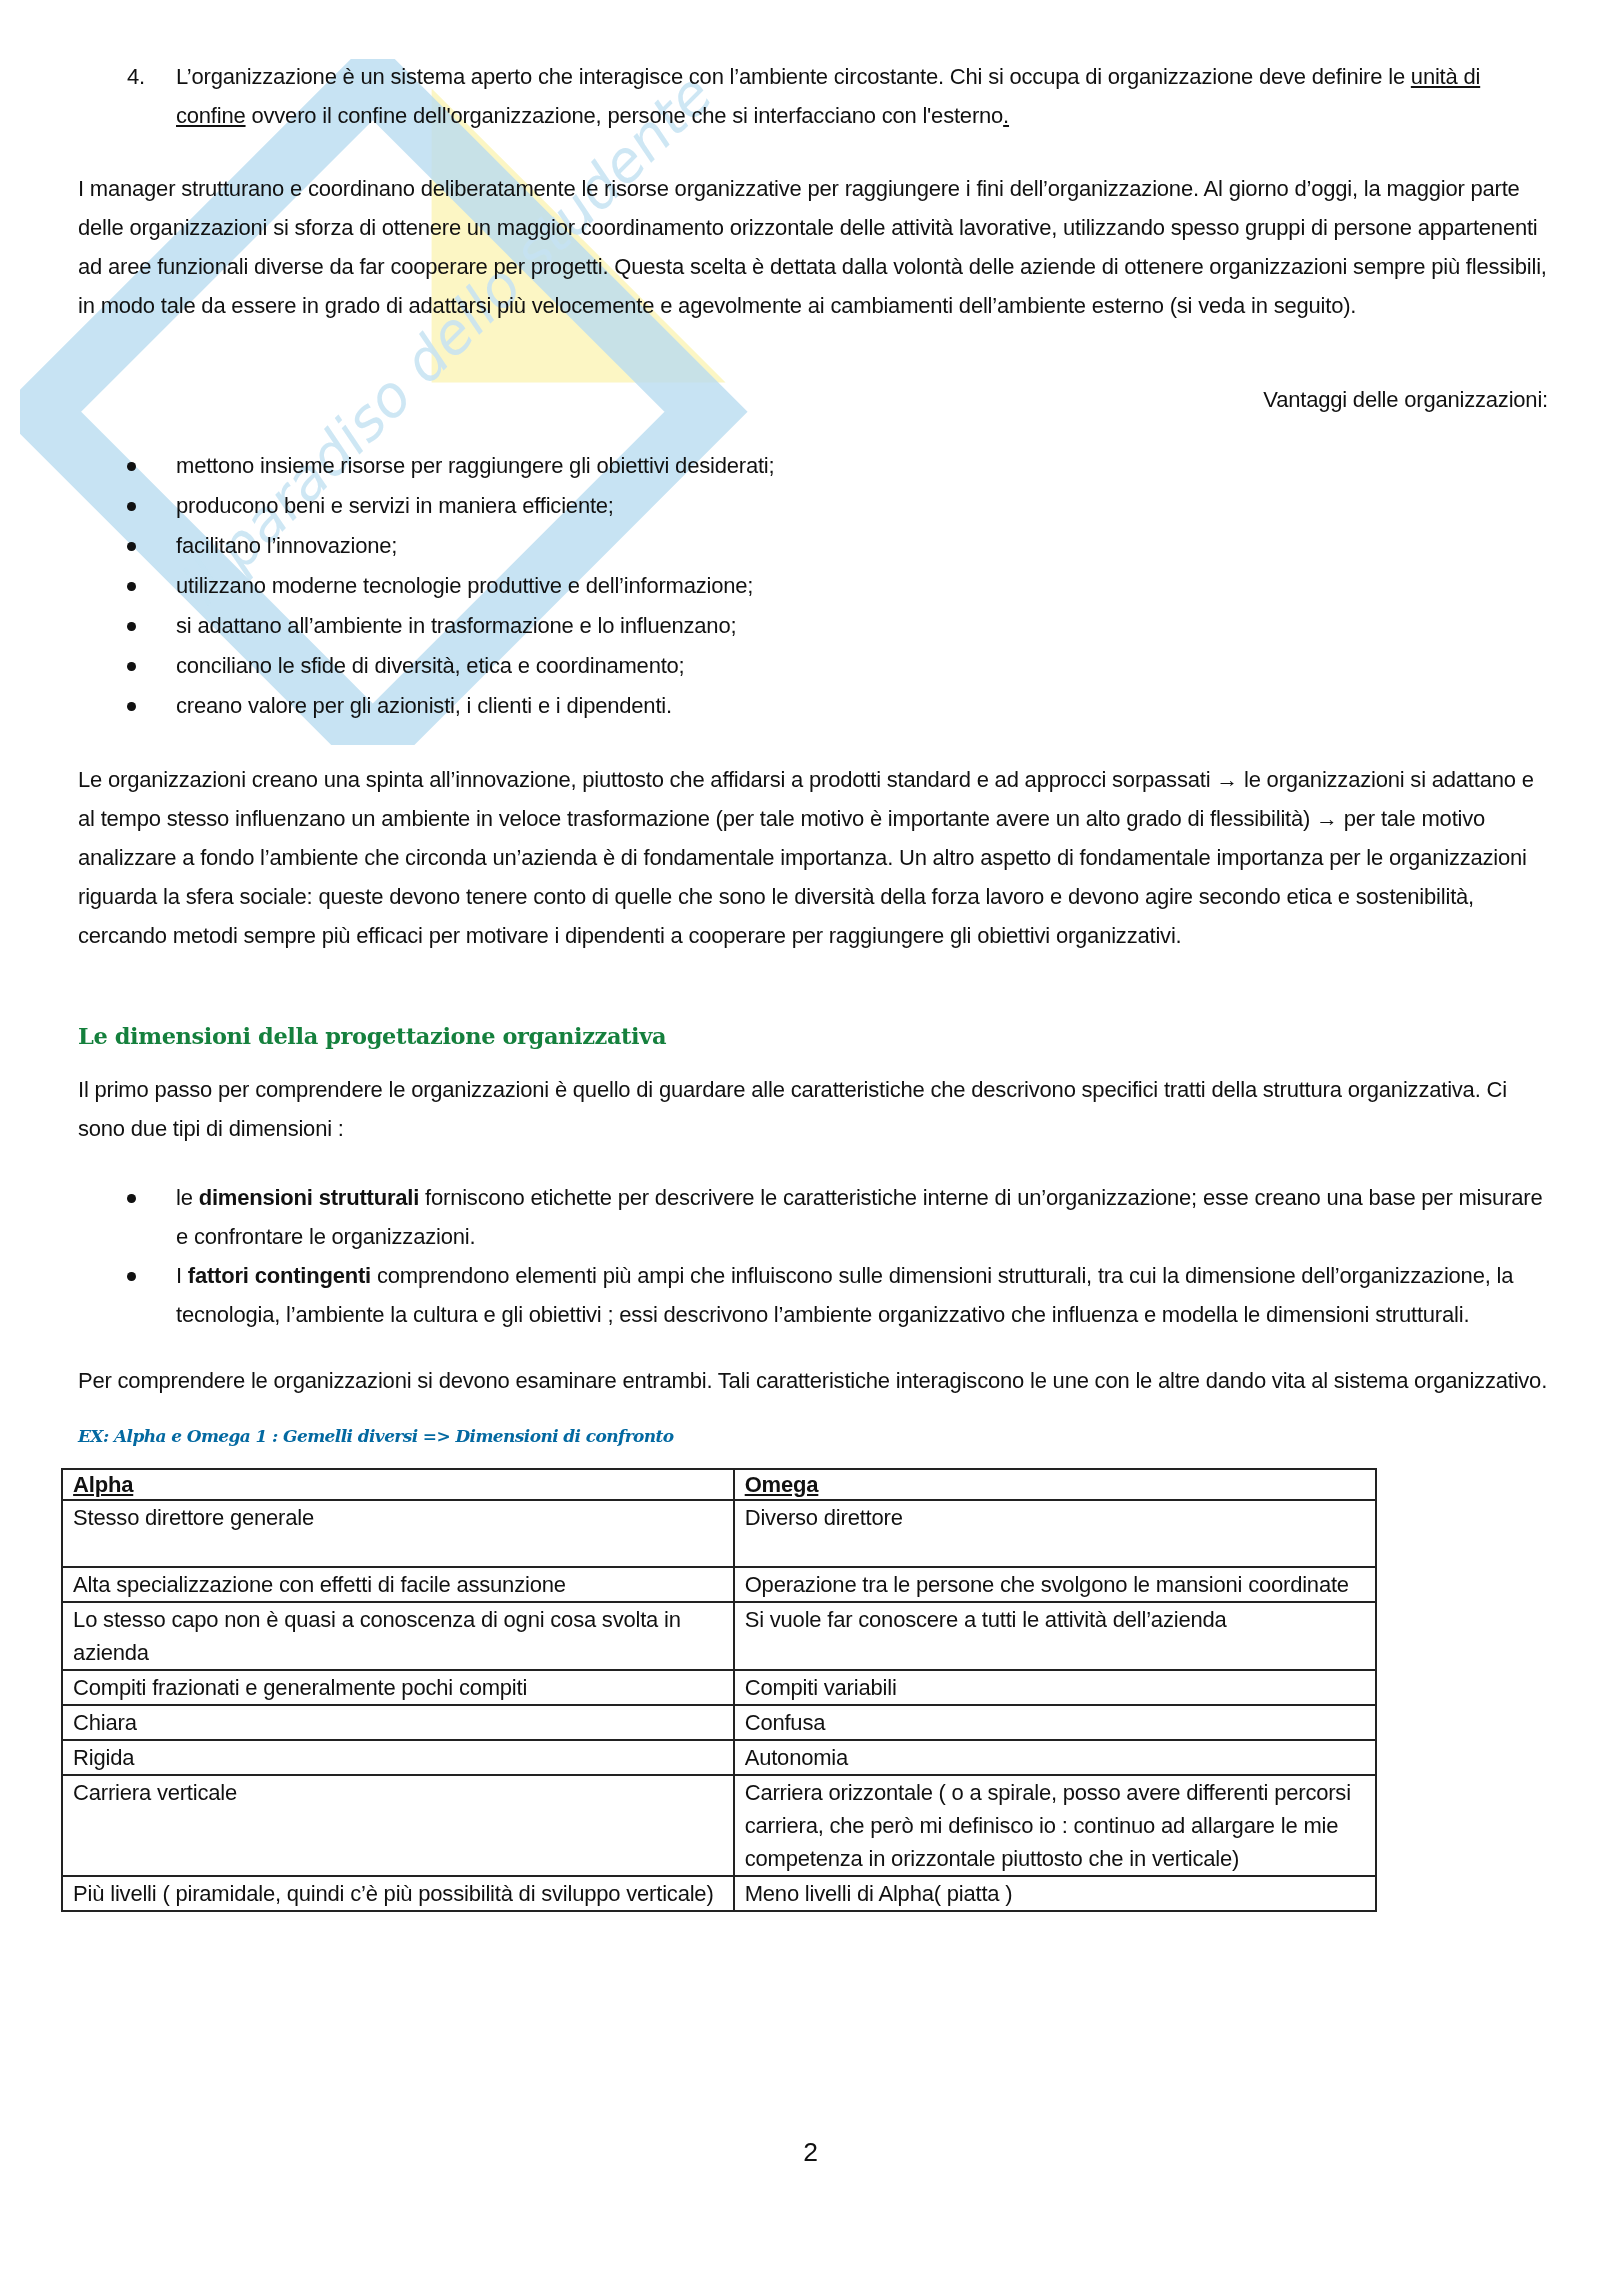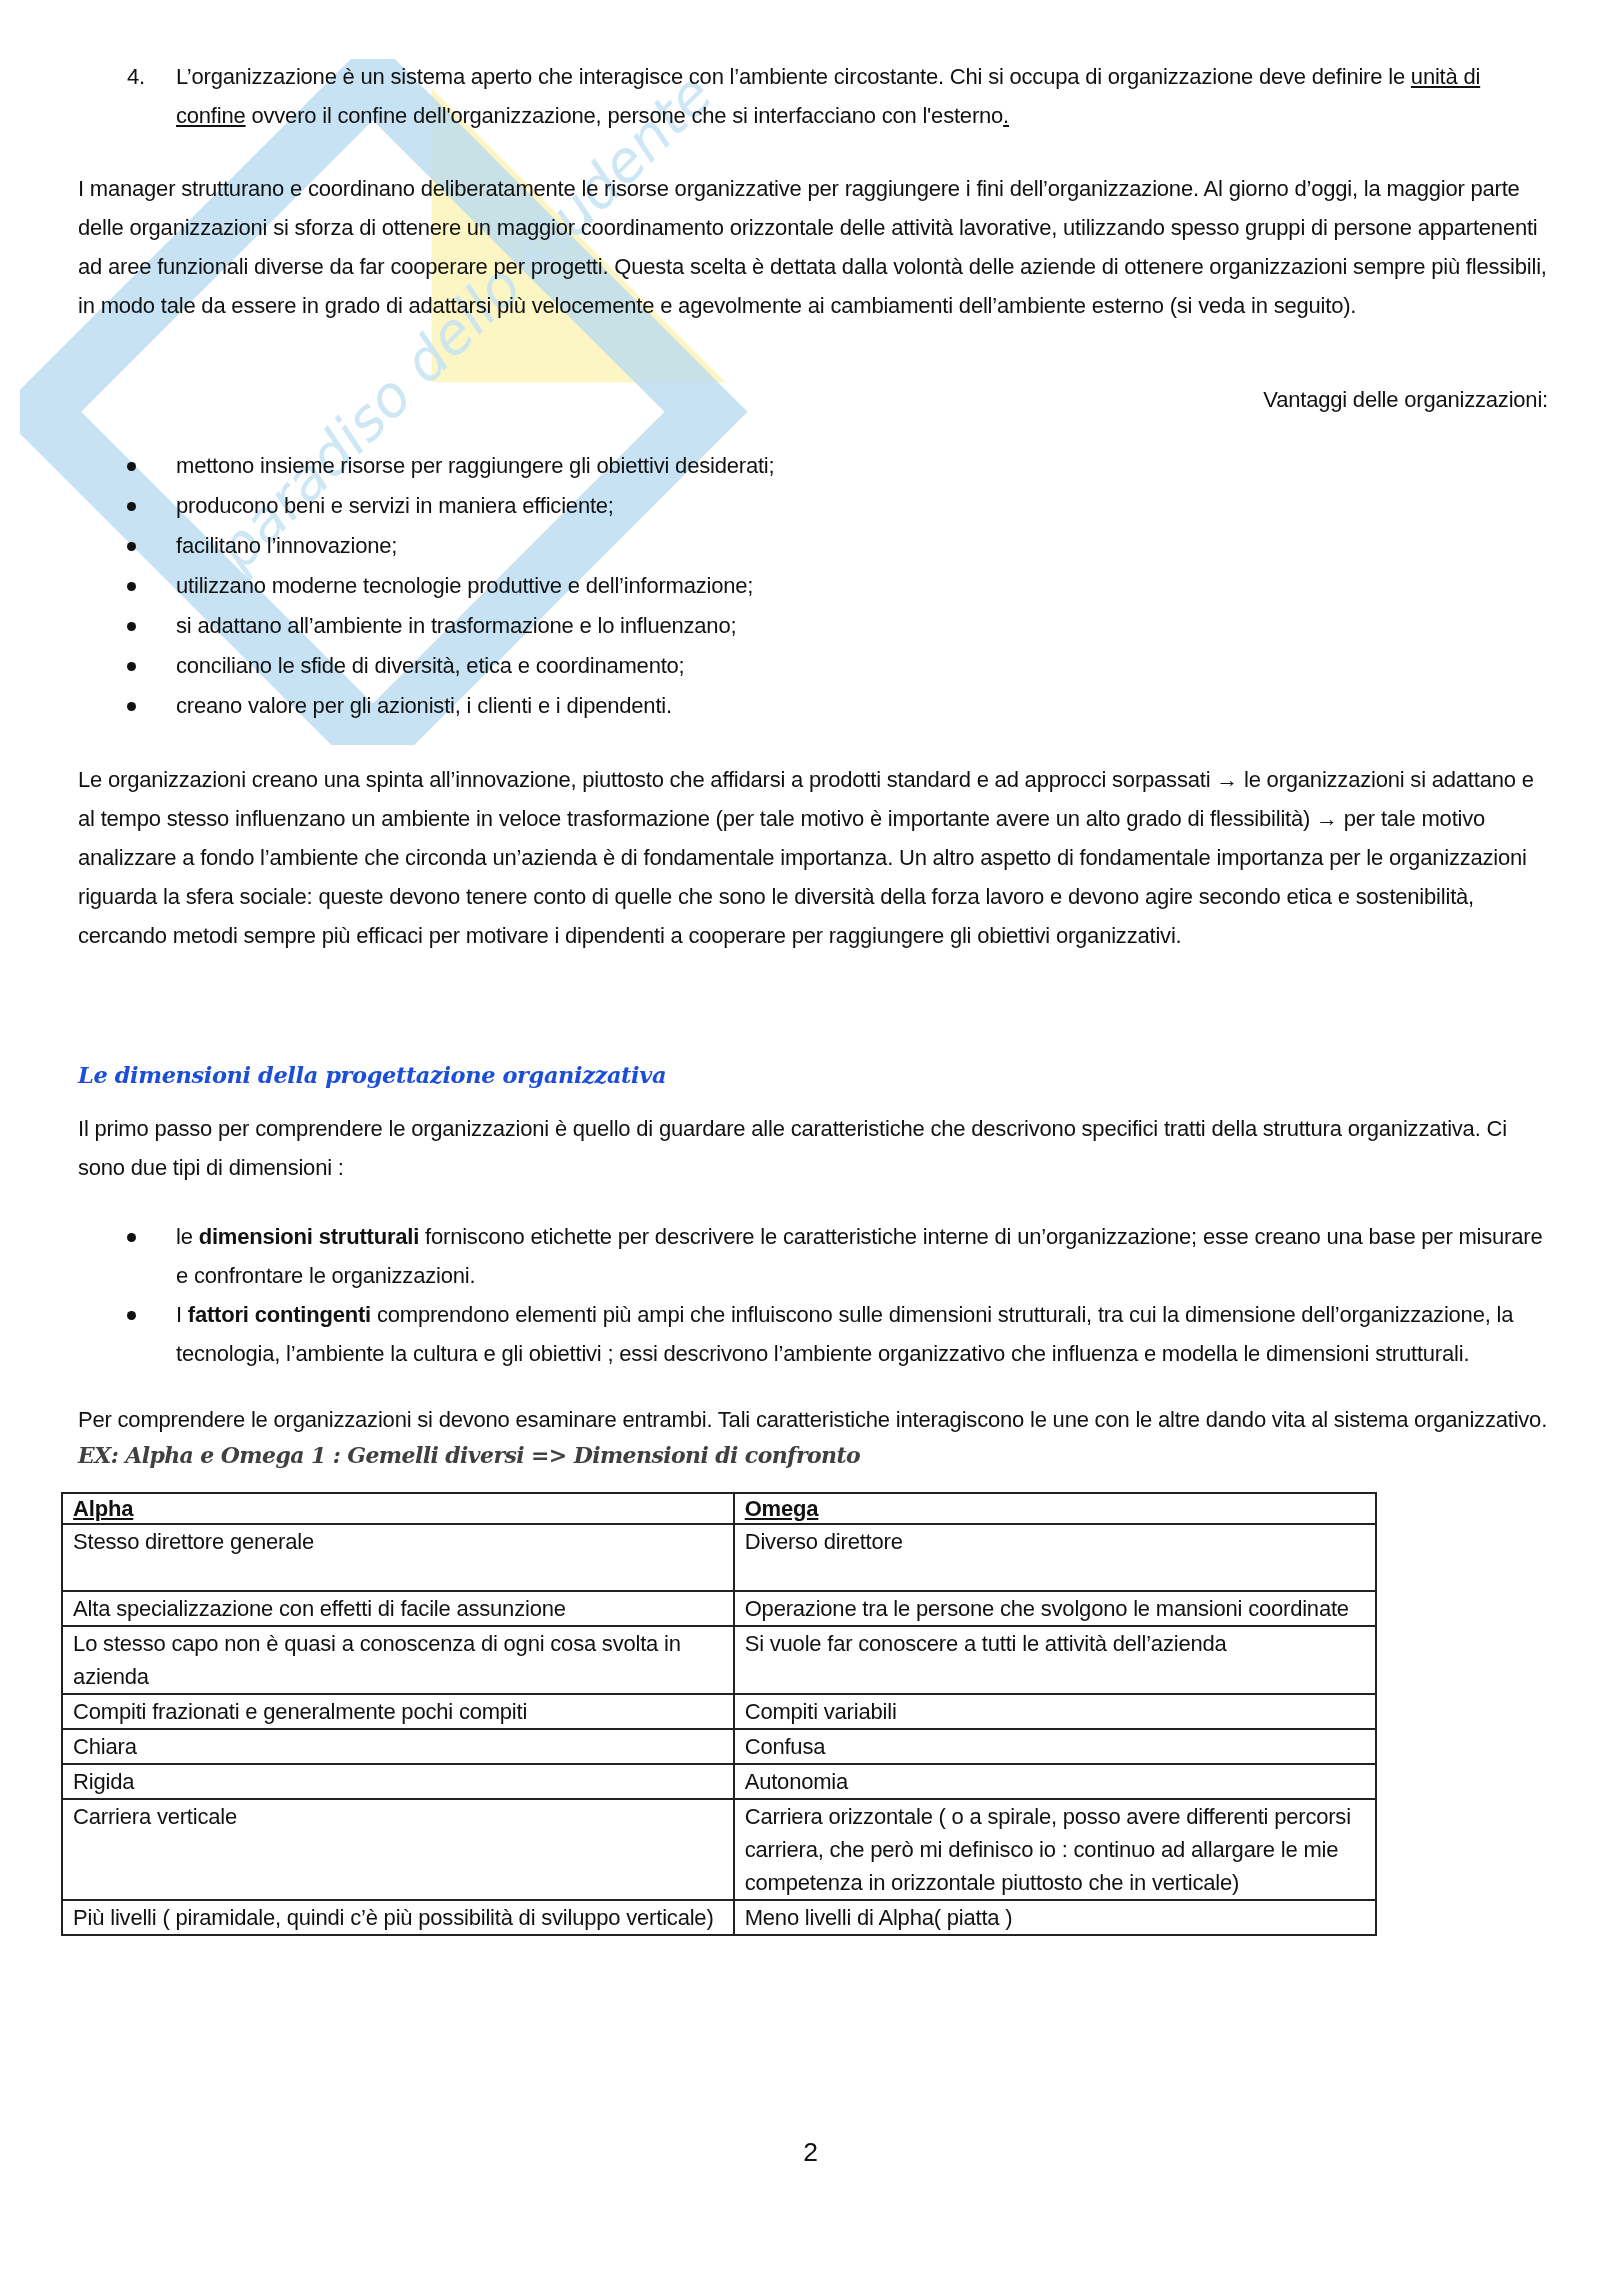--- a/index.html
+++ b/index.html
@@ -13,28 +13,28 @@
   p { margin: 0; }
   .num-item { position: relative; padding-left: 98px; margin-left: 0; }
   .num-item .num { position: absolute; left: 49px; top: 0; }
   .u { text-decoration: underline; }
   .para { margin-top: 34px; }
   .label { margin-top: 55px; text-align: right; }
   ul.bul { list-style: none; margin: 27.4px 0 0 0; padding: 0; }
   ul.bul li { position: relative; padding-left: 98px; line-height: 40px; }
   ul.bul li .dot { position: absolute; left: 49px; top: 15.7px; width: 8.8px; height: 8.8px;
                    border-radius: 50%; background: #111; }
-  .h2 { font-family: "DejaVu Serif", serif; font-weight: bold; color: #1d4ed8;
-        font-size: 22.5px; line-height: 29px; margin-top: 106px; letter-spacing: -0.4px; font-style: italic; }
+  .h2 { font-family: "DejaVu Serif", serif; font-weight: bold; color: #15803d;
+        font-size: 22.5px; line-height: 29px; margin-top: 67px; letter-spacing: -0.4px; }
   .h2-intro { margin-top: 3px; }
   ul.bul2 { margin-top: 30px; }
   ul.bul2 li { line-height: 39px; }
   .para2 { margin-top: 26.5px; }
   .h3 { font-family: "DejaVu Serif", serif; font-weight: bold; font-style: italic;
-        color: #404040; font-size: 22px; line-height: 29px; margin-top: 2px;
+        color: #0369a1; font-size: 17px; line-height: 29px; margin-top: 22px;
         letter-spacing: -0.6px; }
   table.cmp { border-collapse: collapse; width: 1316px; margin-left: -16.7px; margin-top: 1px;
               font-size: 22px; line-height: 33px; }
   table.cmp td { border: 2px solid #222; vertical-align: top; padding: 0 7.8px 0 9.8px; }
   table.cmp td.c1 { width: 652px; }
   table.cmp th { border: 2px solid #222; text-align: left; font-weight: bold;
                  padding: 0 7.8px 0 9.8px; line-height: 29px; }
   table.cmp th span { text-decoration: underline; }
   tr.tall td { height: 65px; border-radius: 6px; }
   .pagenum { position: absolute; left: 0; width: 1621px; top: 2137px; text-align: center;

